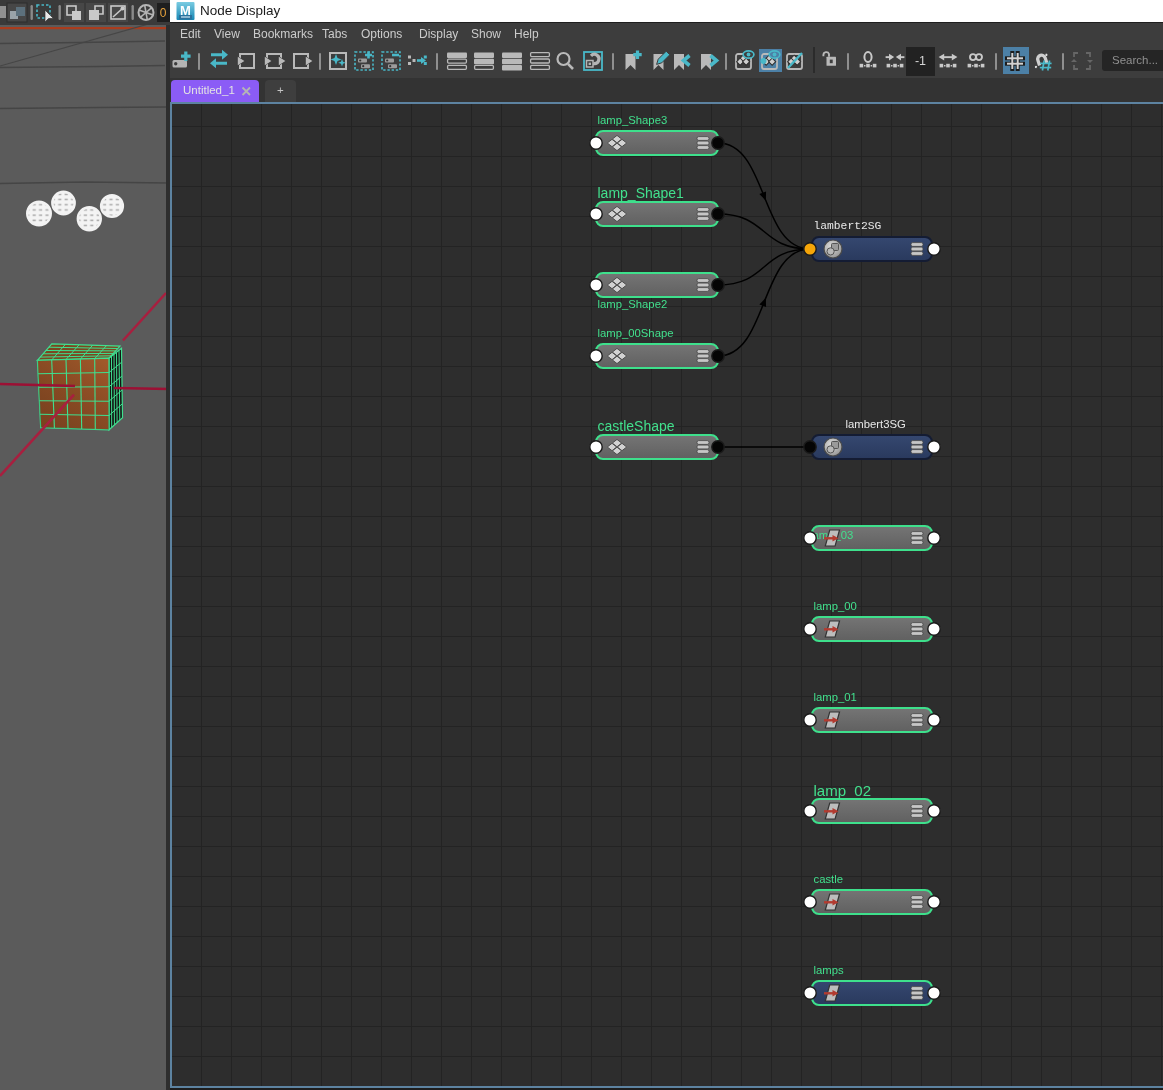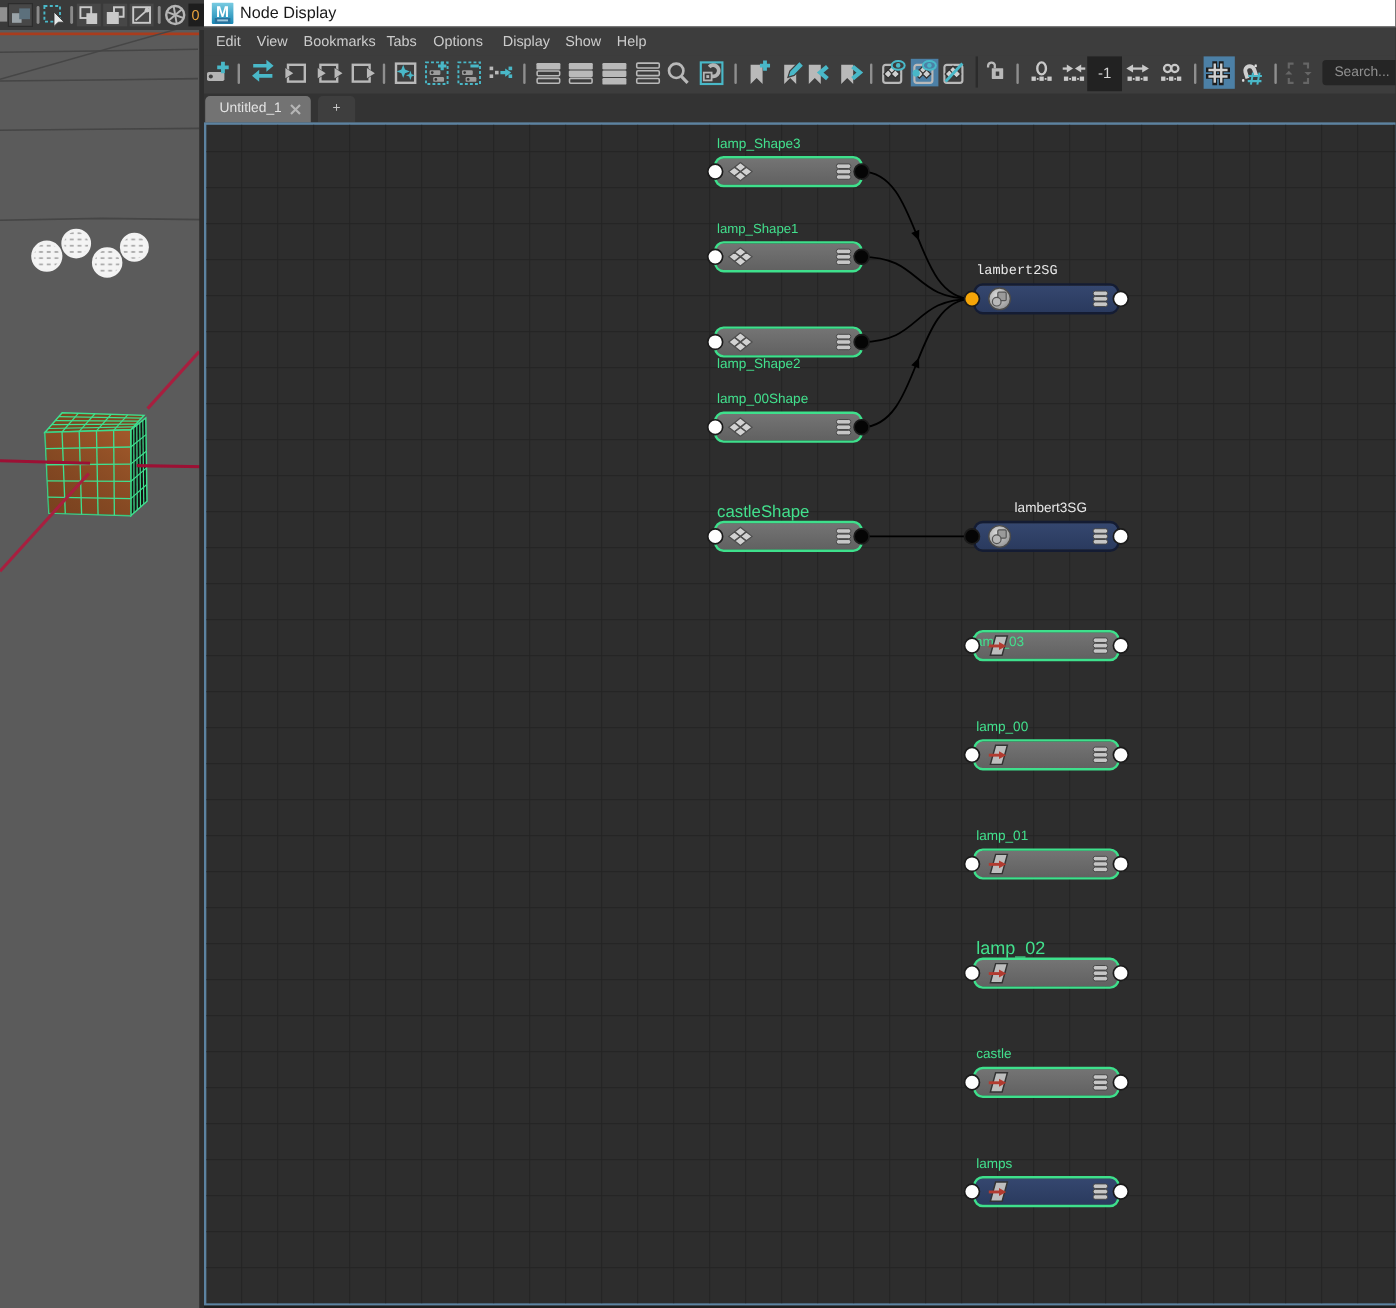--- a/index.html
+++ b/index.html
@@ -378,21 +378,21 @@
           <path d="M -8 -4 v -4 h 4 M 4 -8 h 4 v 4 M 8 4 v 4 h -4 M -4 8 h -4 v -4"></path>
         </g>
         <g fill="#666">
           <polygon points="-8,-2 -5,1 -11,1"></polygon>
           <polygon points="8,-2 5,1 11,1" transform="rotate(180 8 0)"></polygon>
         </g>
       </svg>
     <div id="search">Search...</div>
   </div>
   <div id="tabbar">
-    <div class="tab" style="left:1px;width:88px;background:#737373;">
+    <div class="tab" style="left:1px;width:88px;background:#8b5cf6;">
       <span style="position:absolute;left:12px;top:4px">Untitled_1</span>
       <svg style="position:absolute;left:70px;top:6px" width="11" height="11">
           <path d="M 1.5 1.5 L 9 9 M 9 1.5 L 1.5 9" stroke="#b5b5b5" stroke-width="1.8"></path>
         </svg>
     </div>
     <div class="tab" style="left:95px;width:31px;background:#3e3e3e;">
       <span style="position:absolute;left:12px;top:4px;color:#c5c5c5">+</span>
     </div>
   </div>
   <div id="bottomstrip" style="position:absolute;left:0;top:1088px;width:993px;height:2px;background:#1e1e1e;z-index:5"></div>
@@ -426,21 +426,21 @@
             <polygon points="5.0,-3.7 9.7,0 5.0,3.7 0.2999999999999998,0" fill="#d2d2d2" stroke="#4e4e4e" stroke-width="1"></polygon>
             <polygon points="0,0.19999999999999973 4.7,3.9 0,7.6 -4.7,3.9" fill="#d2d2d2" stroke="#4e4e4e" stroke-width="1"></polygon>
           </g>
           <g transform="translate(108,13.0)">
             <rect x="-6" y="-6.4" width="12" height="3.8" rx="1.7" fill="#c6c6c6" stroke="#454545" stroke-width="0.8"></rect>
             <rect x="-6" y="-1.9" width="12" height="3.8" rx="1.7" fill="#c6c6c6" stroke="#454545" stroke-width="0.8"></rect>
             <rect x="-6" y="2.6" width="12" height="3.8" rx="1.7" fill="#c6c6c6" stroke="#454545" stroke-width="0.8"></rect>
           </g>
         </svg>
 <div style="position:absolute;left:423px;top:97px;width:124px;height:26px;border-radius:8px;border:2px solid #3ee08c;background:linear-gradient(#747474,#616161);box-sizing:border-box;"></div>
-<div style="position:absolute;left:425.5px;top:80.5px;font-size:11px;color:#42e08d;white-space:pre;">lamp_Shape1</div>
+<div style="position:absolute;left:425.5px;top:80.5px;font-size:14px;color:#42e08d;white-space:pre;">lamp_Shape1</div>
 <svg style="position:absolute;left:423px;top:97px;overflow:visible" width="124" height="26">
           <g transform="translate(22,13.0)">
             <polygon points="0,-7.6 4.7,-3.9 0,-0.19999999999999973 -4.7,-3.9" fill="#d2d2d2" stroke="#4e4e4e" stroke-width="1"></polygon>
             <polygon points="-5.0,-3.7 -0.2999999999999998,0 -5.0,3.7 -9.7,0" fill="#d2d2d2" stroke="#4e4e4e" stroke-width="1"></polygon>
             <polygon points="5.0,-3.7 9.7,0 5.0,3.7 0.2999999999999998,0" fill="#d2d2d2" stroke="#4e4e4e" stroke-width="1"></polygon>
             <polygon points="0,0.19999999999999973 4.7,3.9 0,7.6 -4.7,3.9" fill="#d2d2d2" stroke="#4e4e4e" stroke-width="1"></polygon>
           </g>
           <g transform="translate(108,13.0)">
             <rect x="-6" y="-6.4" width="12" height="3.8" rx="1.7" fill="#c6c6c6" stroke="#454545" stroke-width="0.8"></rect>
             <rect x="-6" y="-1.9" width="12" height="3.8" rx="1.7" fill="#c6c6c6" stroke="#454545" stroke-width="0.8"></rect>

